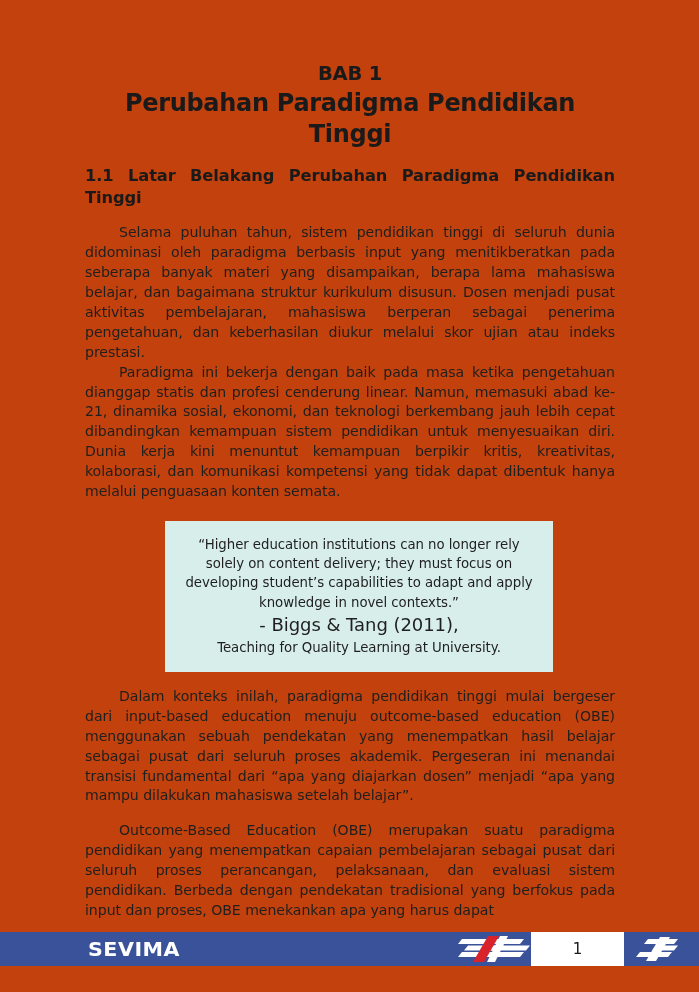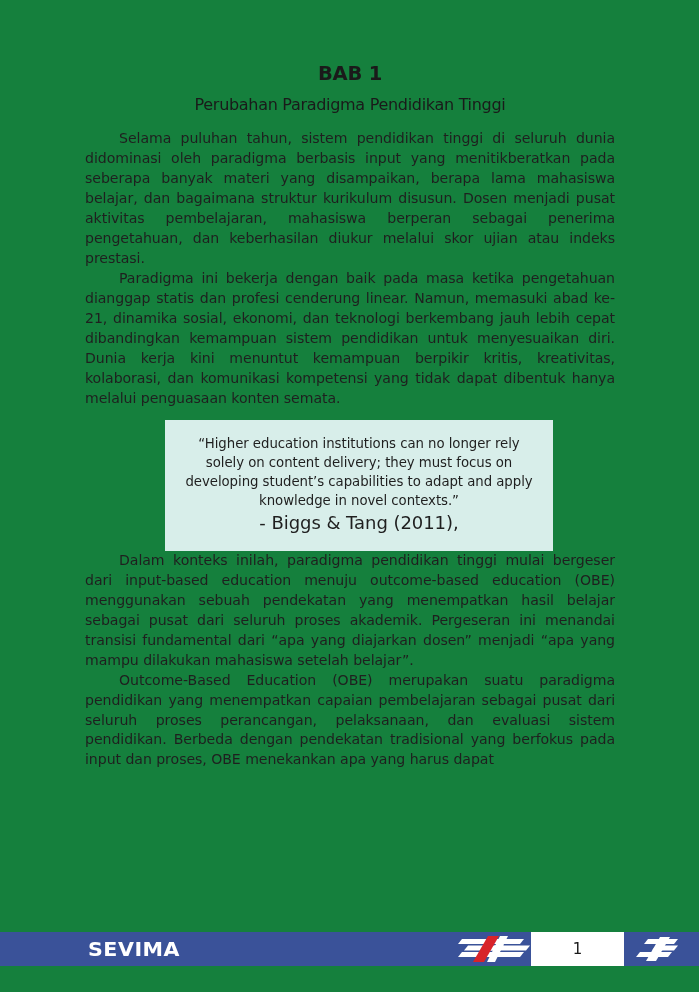--- a/index.html
+++ b/index.html
@@ -15,21 +15,21 @@
     font-family: "DejaVu Sans", "Liberation Sans", sans-serif;
     color: #1a1a1a;
     position: relative;
     overflow: hidden;
   }
 
   .page {
     position: relative;
     width: 699px;
     height: 992px;
-    background: #15803d;
+    background: #c2410c;
   }
 
   .content {
     position: absolute;
     left: 85px;
     top: 0;
     width: 530px;
   }
 
   
@@ -40,26 +40,26 @@
 
   .chapter-label {
     font-size: 19.5px;
     font-weight: bold;
     letter-spacing: -0.2px;
     line-height: 1.28;
     color: #1a1a1a;
   }
 
   .chapter-title {
-    font-size: 16px;
-    font-weight: normal;
+    font-size: 24px;
+    font-weight: bold;
     letter-spacing: -0.3px;
     line-height: 1.28;
     color: #1a1a1a;
-    margin-top: 8px;
+    margin-top: 1px;
   }
 
   
   .section-heading {
     margin-top: 16px;
     font-size: 16.3px;
     font-weight: bold;
     line-height: 1.34;
     text-align: justify;
     text-align-last: left;
@@ -72,25 +72,25 @@
     font-size: 14.1px;
     line-height: 1.415;
     text-align: justify;
     text-indent: 34px;
     color: #1f1f1f;
     letter-spacing: -0.05px;
   }
 
   .para.p1 { margin-top: 14px; }
   .para.p2 { }
-  .para.p4 { }
+  .para.p4 { margin-top: 15px; }
 
   
   .quote-box {
-    margin-top: 11px;
+    margin-top: 19px;
     margin-left: 80px;
     width: 388px;
     background: #d8eeea;
     padding: 14px 16px 15px 16px;
     text-align: center;
   }
 
   .quote-text {
     font-size: 13.3px;
     line-height: 1.44;
@@ -191,28 +191,30 @@
 
 <div class="page">
 
   <div class="content">
 
     <div class="chapter-block">
       <div class="chapter-label">BAB 1</div>
       <div class="chapter-title">Perubahan Paradigma Pendidikan Tinggi</div>
     </div>
 
+    <h2 class="section-heading">1.1 Latar Belakang Perubahan Paradigma Pendidikan Tinggi</h2>
 
     <p class="para p1">Selama puluhan tahun, sistem pendidikan tinggi di seluruh dunia didominasi oleh paradigma berbasis input yang menitikberatkan pada seberapa banyak materi yang disampaikan, berapa lama mahasiswa belajar, dan bagaimana struktur kurikulum disusun. Dosen menjadi pusat aktivitas pembelajaran, mahasiswa berperan sebagai penerima pengetahuan, dan keberhasilan diukur melalui skor ujian atau indeks prestasi.</p>
 
     <p class="para p2">Paradigma ini bekerja dengan baik pada masa ketika pengetahuan dianggap statis dan profesi cenderung linear. Namun, memasuki abad ke-21, dinamika sosial, ekonomi, dan teknologi berkembang jauh lebih cepat dibandingkan kemampuan sistem pendidikan untuk menyesuaikan diri. Dunia kerja kini menuntut kemampuan berpikir kritis, kreativitas, kolaborasi, dan komunikasi kompetensi yang tidak dapat dibentuk hanya melalui penguasaan konten semata.</p>
 
     <div class="quote-box">
       <div class="quote-text">“Higher education institutions can no longer rely solely on content delivery; they must focus on developing student’s capabilities to adapt and apply knowledge in novel contexts.”</div>
       <div class="quote-attrib">- Biggs &amp; Tang (2011),</div>
+      <div class="quote-source">Teaching for Quality Learning at University.</div>
     </div>
 
     <p class="para p4">Dalam konteks inilah, paradigma pendidikan tinggi mulai bergeser dari input-based education menuju outcome-based education (OBE) menggunakan sebuah pendekatan yang menempatkan hasil belajar sebagai pusat dari seluruh proses akademik. Pergeseran ini menandai transisi fundamental dari “apa yang diajarkan dosen” menjadi “apa yang mampu dilakukan mahasiswa setelah belajar”.</p>
 
     <p class="para p4">Outcome-Based Education (OBE) merupakan suatu paradigma pendidikan yang menempatkan capaian pembelajaran sebagai pusat dari seluruh proses perancangan, pelaksanaan, dan evaluasi sistem pendidikan. Berbeda dengan pendekatan tradisional yang berfokus pada input dan proses, OBE menekankan apa yang harus dapat</p>
 
   </div>
 
   <div class="footer">
 

